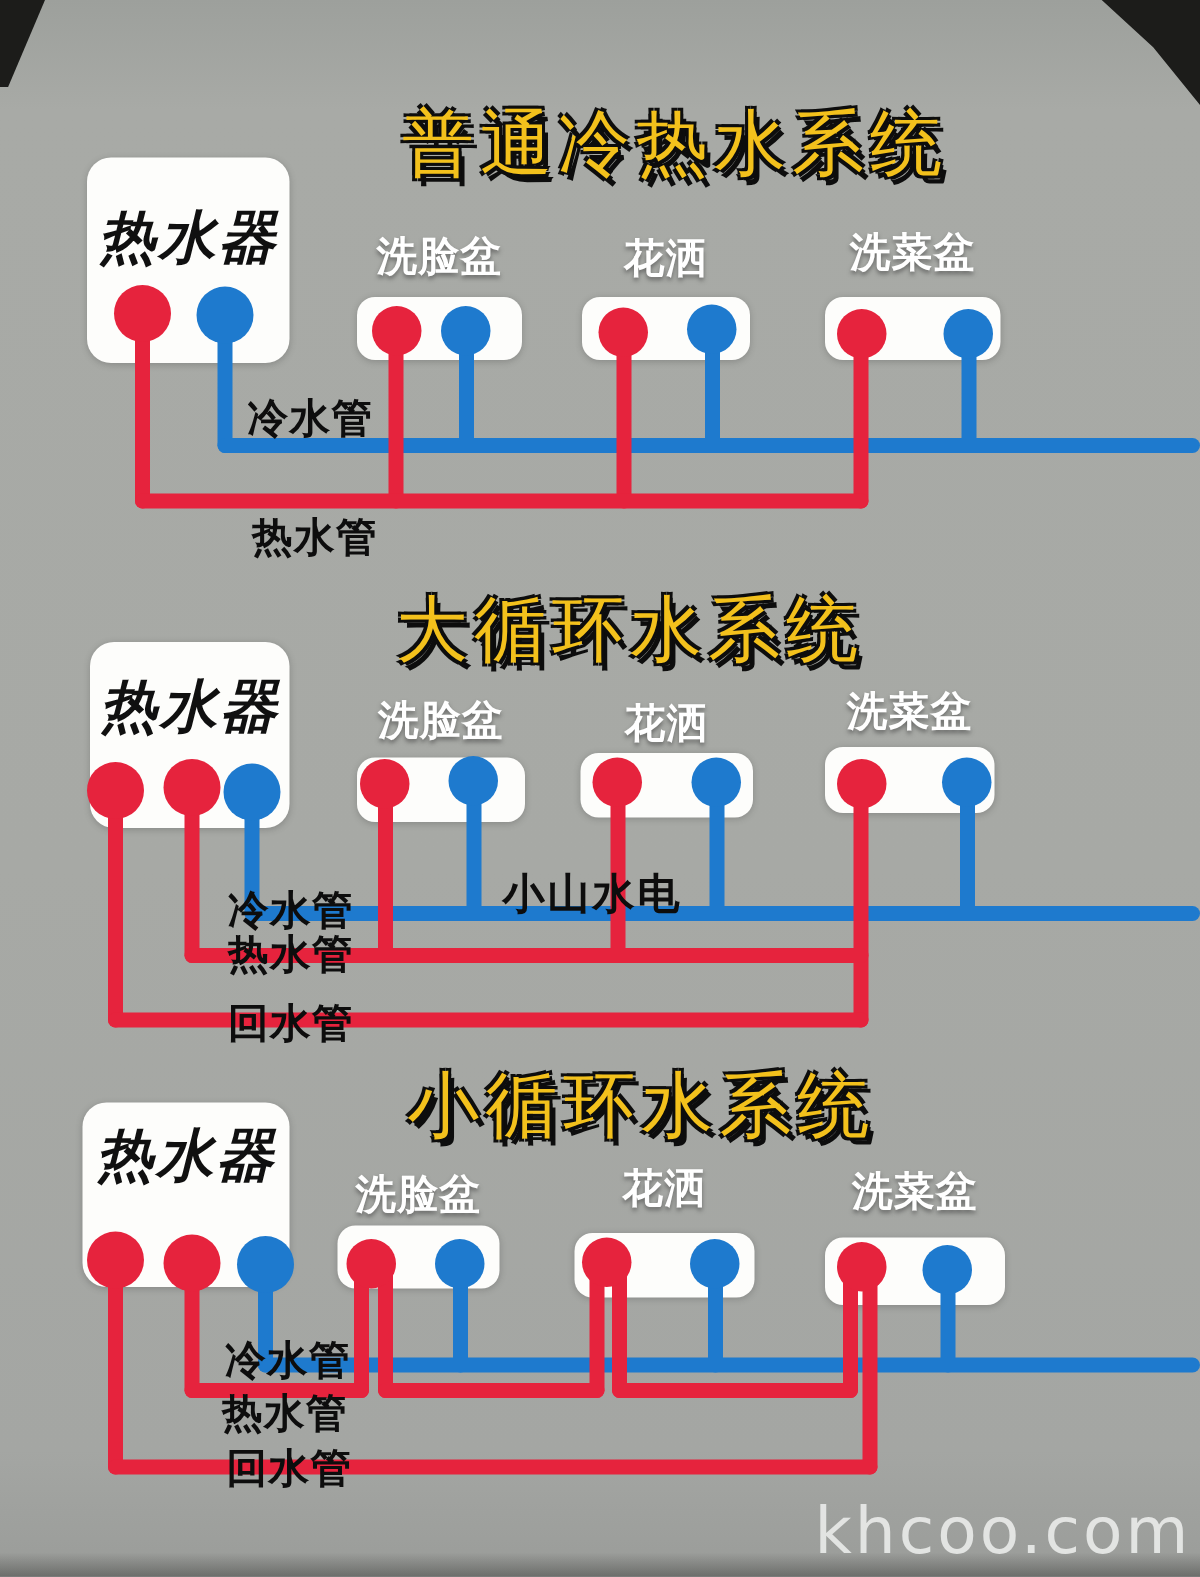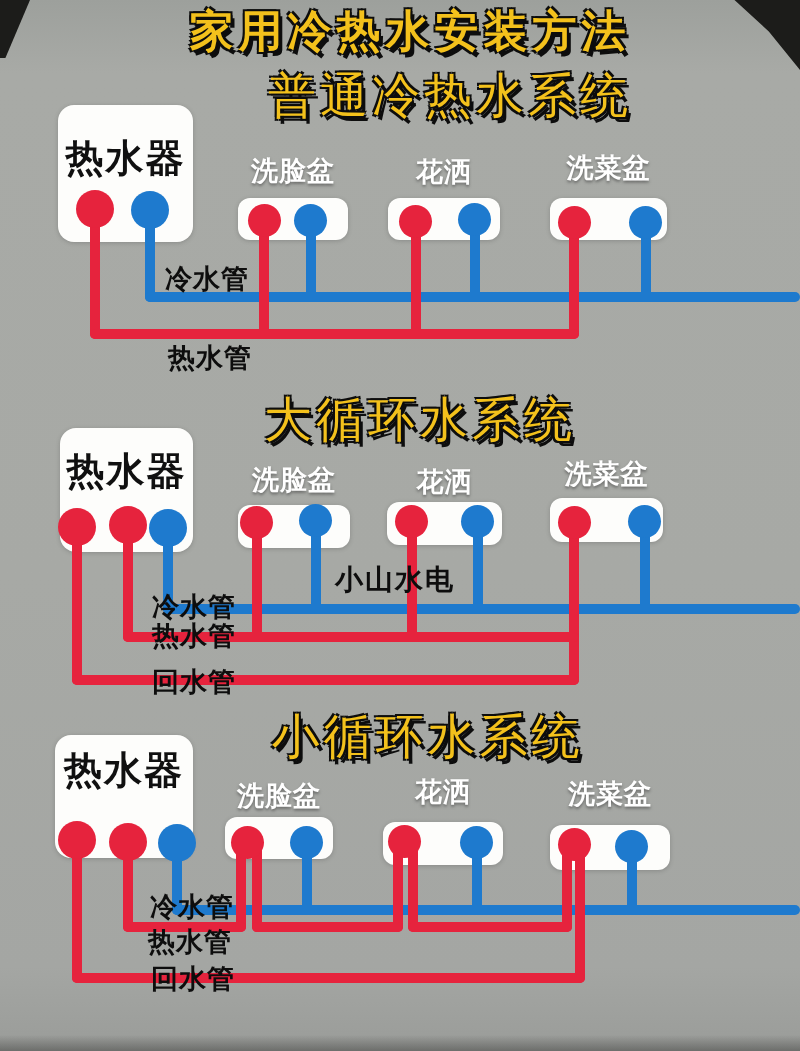--- a/index.html
+++ b/index.html
@@ -11,48 +11,47 @@
   .corner.tr{left:722px;top:0;width:78px;height:70px;clip-path:polygon(16% 0,100% 0,100% 100%,60% 45%);}
   .bottom-shade{position:absolute;left:0;bottom:0;width:100%;height:16px;z-index:1;
          background:linear-gradient(180deg,rgba(40,40,38,0) 0%,rgba(40,40,38,0.40) 100%);}
   .page-title{position:absolute;margin:0;z-index:6;text-align:center;font-weight:bold;
          color:var(--title-text,#f3c11c);font-size:44px;letter-spacing:5px;
          text-shadow:-2px -2px 0 #0d0d0d,2px -2px 0 #0d0d0d,-2px 2px 0 #0d0d0d,2px 2px 0 #0d0d0d,4px 5px 0 #0d0d0d;}
   .sys-title{position:absolute;margin:0;z-index:6;text-align:center;font-weight:normal;
          color:var(--title-text,#f3c11c);font-size:48px;letter-spacing:4px;
          text-shadow:-2px -2px 0 #0d0d0d,2px -2px 0 #0d0d0d,-2px 2px 0 #0d0d0d,2px 2px 0 #0d0d0d,4px 5px 0 #0d0d0d;}
   .box{position:absolute;background:var(--box,#fdfdfb);border-radius:16px;z-index:2;
-         box-shadow:0 1px 4px rgba(50,50,50,0.25);}
+         box-shadow:0 1px 4px rgba(50,50,50,0.25);font-style:italic;}
   .fixture-box{border-radius:12px;}
   .heater-box{display:flex;justify-content:center;align-items:flex-start;}
   .heater-label{font-size:38px;font-weight:bold;color:#101010;letter-spacing:2px;}
   .fixture-label{position:absolute;z-index:6;color:#fff;font-weight:bold;font-size:27px;
          text-align:center;letter-spacing:1px;text-shadow:0 2px 3px rgba(55,55,55,0.55);}
   .pipe{position:absolute;}
   .pipe.h{height:10px;border-radius:5px;}
   .pipe.v{width:10px;border-radius:5px;}
   .cold{background:var(--cold-pipe,#1e7ace);z-index:3;}
   .hot{background:var(--hot-pipe,#e6233d);z-index:4;}
   .port{position:absolute;border-radius:50%;z-index:5;width:38px;height:38px;}
   .port.small{width:33px;height:33px;}
   .port.hot-c{background:var(--hot-pipe,#e6233d);}
   .port.cold-c{background:var(--cold-pipe,#1e7ace);}
   .pipe-label{position:absolute;z-index:6;color:#0d0d0d;font-weight:bold;font-size:27px;letter-spacing:1px;}
-  .brand-mark{position:absolute;z-index:6;color:#0d0d0d;font-weight:bold;font-size:28px;letter-spacing:2px;}
+  .brand-mark{position:absolute;z-index:6;color:#0d0d0d;font-weight:bold;font-size:28px;letter-spacing:2px;margin-top:16px;}
   .site-mark{position:absolute;z-index:7;color:rgba(238,240,238,0.85);font-size:43px;letter-spacing:2px;}
 </style>
 </head>
 <body>
 
 <div class="stage">
   <div class="corner tl"></div>
   <div class="corner tr"></div>
   <div class="bottom-shade"></div>
 
-  <h1 class="page-title" style="left:180px;top:2px;width:460px;">家用冷热水安装方法</h1>
 
   <section>
     <h2 class="sys-title" style="left:230px;top:64px;width:440px;">普通冷热水系统</h2>
 
     <div class="box heater-box" style="left:58px;top:105px;width:135px;height:137px;padding-top:0;">
       <span class="heater-label" style="margin-top:28px;">热水器</span>
     </div>
     <div class="box fixture-box" style="left:238px;top:198px;width:110px;height:42px;"></div>
     <div class="box fixture-box" style="left:388px;top:198px;width:112px;height:42px;"></div>
     <div class="box fixture-box" style="left:550px;top:198px;width:117px;height:42px;"></div>
@@ -171,13 +170,14 @@
     <span class="port small hot-c" style="left:388px;top:825px;"></span>
     <span class="port small cold-c" style="left:460px;top:826px;"></span>
     <span class="port small hot-c" style="left:558px;top:828px;"></span>
     <span class="port small cold-c" style="left:615px;top:830px;"></span>
 
     <span class="pipe-label" style="left:150px;top:889px;">冷水管</span>
     <span class="pipe-label" style="left:148px;top:924px;">热水管</span>
     <span class="pipe-label" style="left:151px;top:961px;">回水管</span>
   </section>
 
+  <span class="site-mark" style="left:543px;top:996px;">khcoo.com</span>
 </div>
 
 </body></html>

